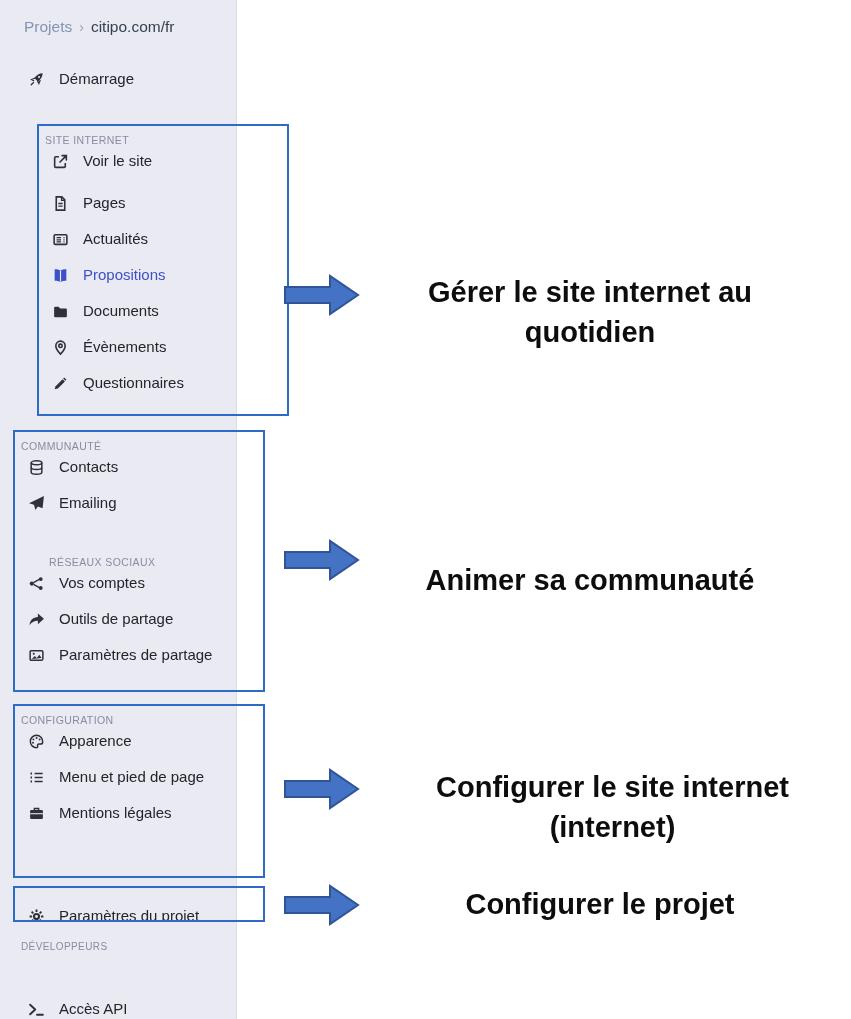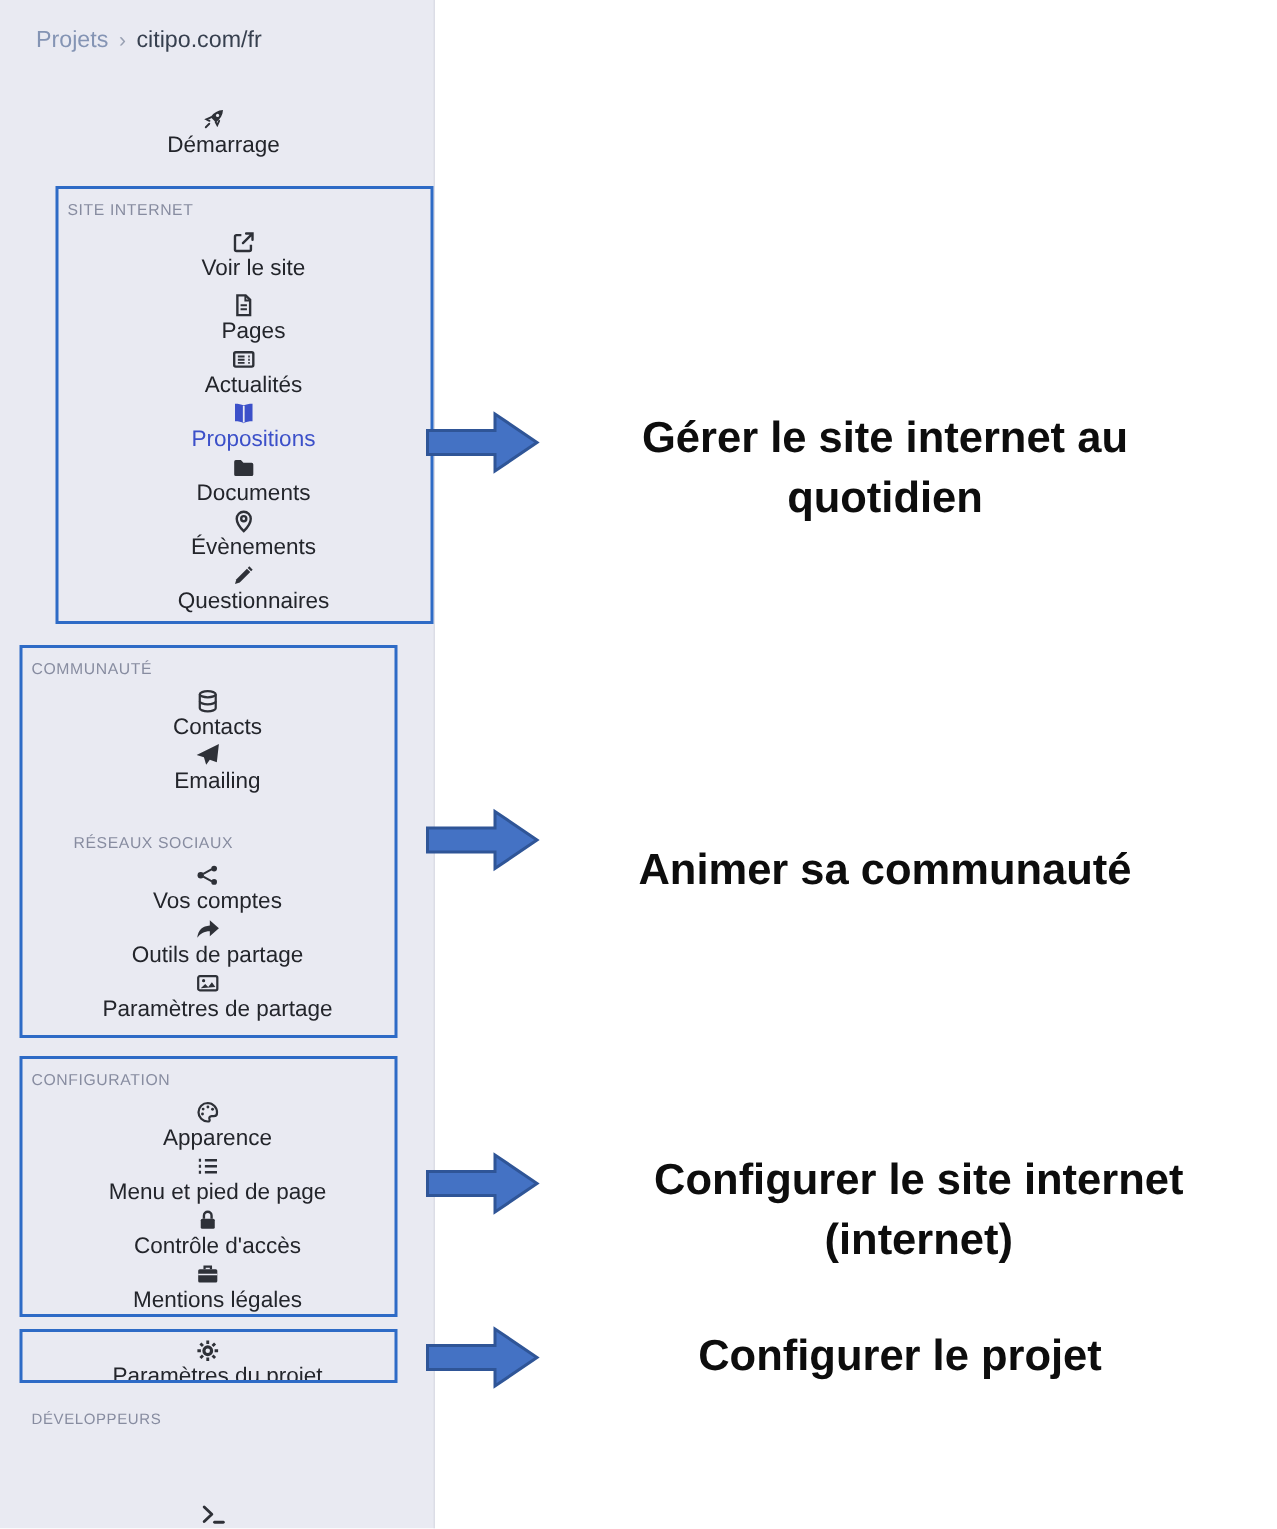--- a/index.html
+++ b/index.html
@@ -10,46 +10,46 @@
     --arrow-stroke:#2f5597;
     --text-dark:#23252b;
     --heading-gray:#878ca0;
     --annotation-text:#0d0d0d;
   }
   *{box-sizing:border-box;}
   body{margin:0;font-family:"Liberation Sans","DejaVu Sans",sans-serif;background:#fff;}
   .canvas{position:relative;width:851px;height:1019px;background:#fff;overflow:hidden;}
 
   
-  .sidebar{position:absolute;left:0;top:0;width:290px;height:1019px;
+  .sidebar{position:absolute;left:0;top:0;width:237px;height:1019px;
     background:var(--sidebar-bg);border-right:1px solid #dcdde6;}
   .breadcrumb{position:absolute;left:24px;top:18px;font-size:15.5px;white-space:nowrap;}
   .bc-root{color:#8494b4;cursor:pointer;}
   .bc-sep{color:#98a0b2;margin:0 7px;font-size:14px;}
   .bc-current{color:#37404f;}
 
-  .nav-item{display:flex;align-items:center;height:36px;padding-left:6px;
-    cursor:pointer;color:var(--text-dark);font-size:15px;white-space:nowrap;flex-direction:column;}
+  .nav-item{display:flex;align-items:flex-start;height:36px;padding-left:6px;
+    cursor:pointer;color:var(--text-dark);font-size:15px;white-space:nowrap;}
   .nav-item .icon{width:18px;height:18px;margin-right:14px;flex:0 0 18px;
     display:flex;align-items:center;justify-content:center;color:#2e3138;}
   .nav-item .icon svg{width:17px;height:17px;display:block;}
   .nav-item.active{color:var(--accent-blue);}
   .nav-item.active .icon{color:var(--accent-blue);}
   .nav-item.small{height:30px;margin-bottom:12px;}
 
   .standalone{position:absolute;left:21px;width:250px;}
   .demarrage{top:70px;}
   .acces-api{top:1000px;}
 
   .box{position:absolute;left:13px;width:252px;border:2px solid var(--box-border);
     padding-left:6px;overflow:hidden;}
   .box1{top:124px;height:292px;margin-left:24px;}
   .box2{top:430px;height:262px;}
   .box3{top:704px;height:174px;}
-  .box4{top:886px;height:36px;padding-top:3px;}
+  .box4{top:886px;height:36px;padding-top:19px;}
   .box4 .nav-item{height:30px;}
 
   .box-heading{font-size:10.5px;color:var(--heading-gray);letter-spacing:.4px;
     margin:8px 0 6px;font-weight:400;white-space:nowrap;}
   .box-heading.sub{margin-top:26px;padding-left:28px;}
   .floating-heading{position:absolute;left:21px;top:941px;font-size:10px;
     color:var(--heading-gray);letter-spacing:.4px;}
 
   
   .arrow{position:absolute;left:284px;width:76px;height:46px;}
@@ -235,29 +235,20 @@
       <div class="nav-item">
         <span class="icon">
           <svg viewBox="0 0 16 16" stroke="currentColor" fill="none">
               <path d="M6.2 4.2h7.6M6.2 8h7.6M6.2 11.8h7.6" stroke-width="1.5"></path>
               <path d="M2.4 4.2h1.4M2.4 8h1.4M2.4 11.8h1.4" stroke-width="1.8"></path>
             </svg>
         </span>
         <span class="label">Menu et pied de page</span>
       </div>
 
-      <div class="nav-item">
-        <span class="icon">
-          <svg viewBox="0 0 16 16">
-              <rect x="3.6" y="7" width="8.8" height="6.4" rx="1" fill="currentColor"></rect>
-              <path d="M5.6 7V5.1a2.4 2.4 0 0 1 4.8 0V7" fill="none" stroke="currentColor" stroke-width="1.5"></path>
-            </svg>
-        </span>
-        <span class="label">Contrôle d'accès</span>
-      </div>
 
       <div class="nav-item">
         <span class="icon">
           <svg viewBox="0 0 16 16">
               <rect x="2" y="4.8" width="12" height="8.4" rx="1" fill="currentColor"></rect>
               <path d="M6 4.8V3.2h4v1.6" fill="none" stroke="currentColor" stroke-width="1.4"></path>
               <path d="M2 8.2h12" stroke="#e9eaf2" stroke-width="1"></path>
             </svg>
         </span>
         <span class="label">Mentions légales</span>

